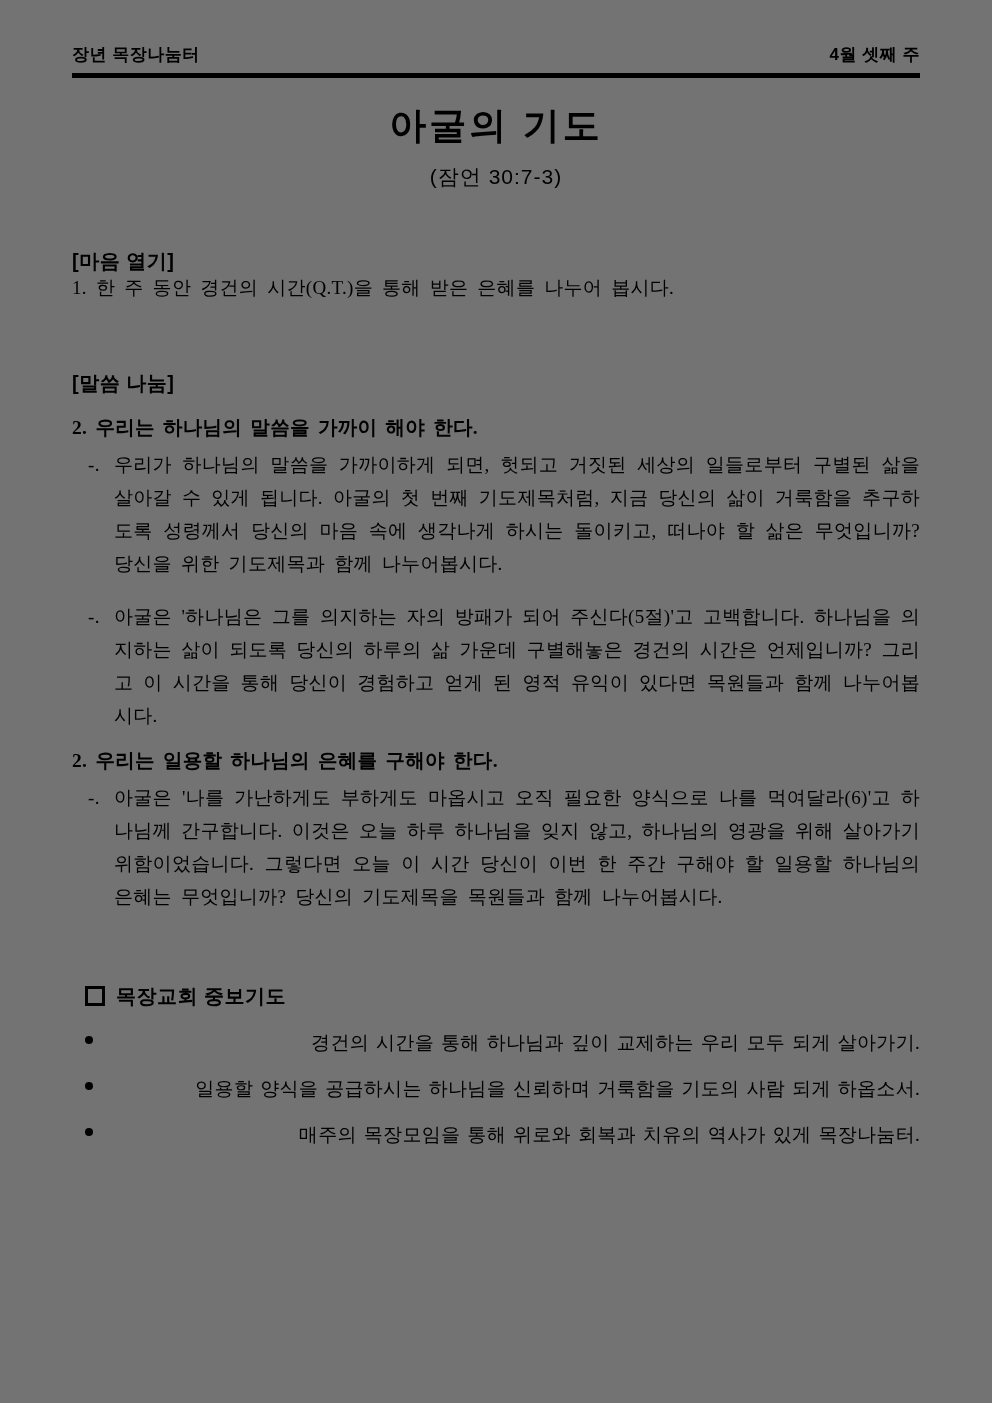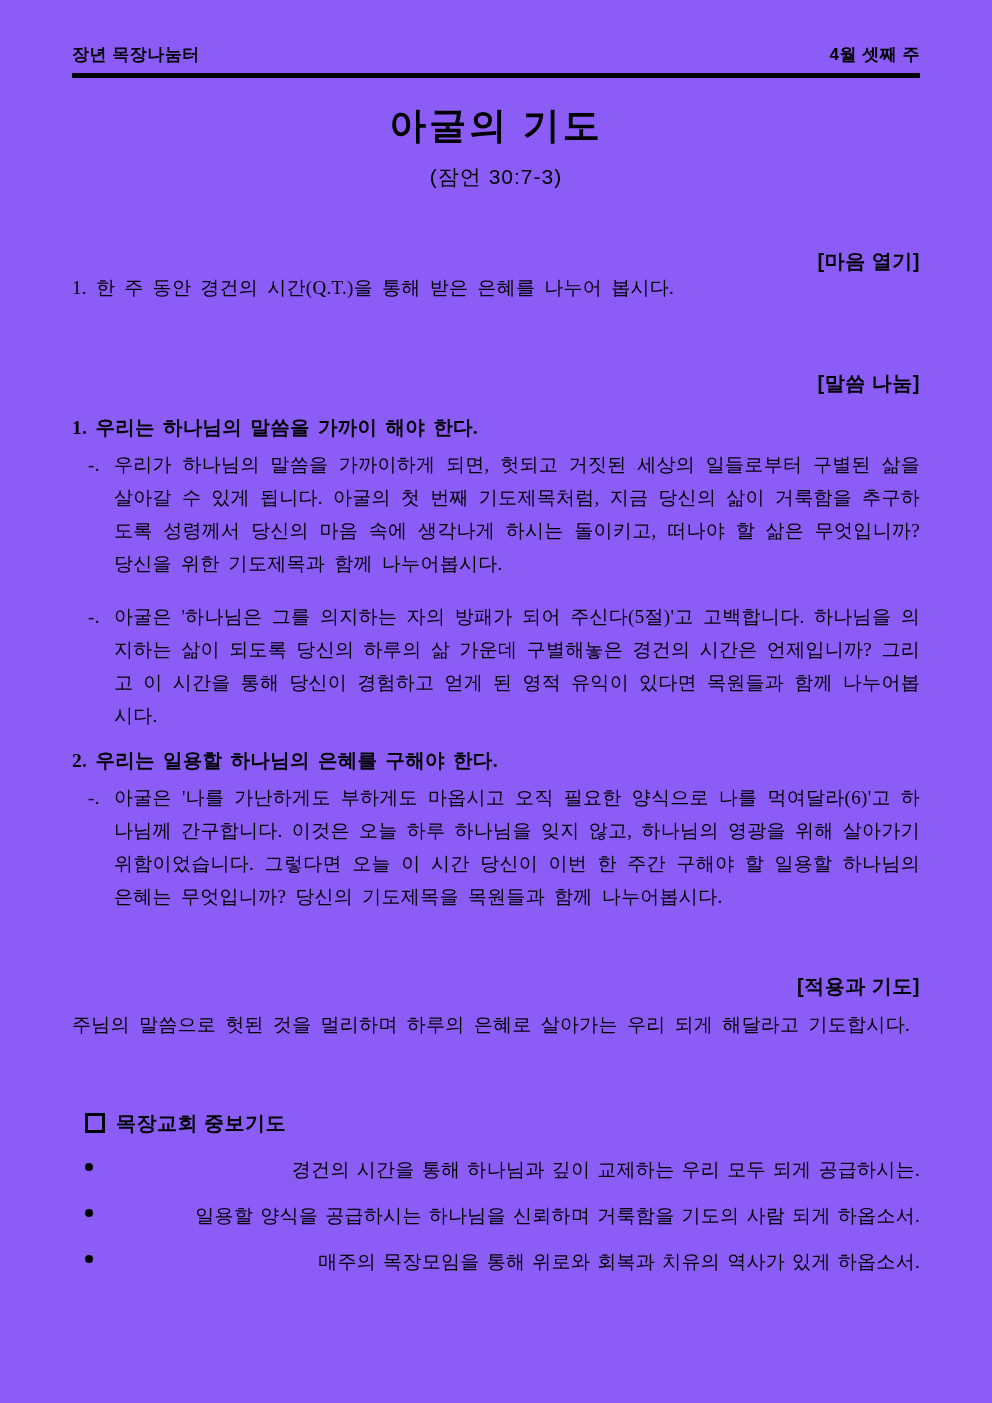--- a/index.html
+++ b/index.html
@@ -5,21 +5,21 @@
   html, body {
     margin: 0;
     padding: 0;
     background: #ffffff;
   }
   .page {
     position: relative;
     width: 992px;
     height: 1403px;
     margin: 0 auto;
-    background: #8b5cf6;
+    background: #737373;
     color: #000000;
     box-sizing: border-box;
     padding: 44px 72px 0 72px;
     overflow: hidden;
     font-family: "Liberation Serif", "DejaVu Serif", serif;
   }
   
   .header {
     display: flex;
     justify-content: space-between;
@@ -54,21 +54,20 @@
     letter-spacing: 1px;
   }
   
   .bracket-heading {
     margin: 0;
     font-family: "Liberation Sans", sans-serif;
     font-weight: bold;
     font-size: 20px;
     line-height: 26px;
     letter-spacing: 0.5px;
-    text-align: right;
   }
   .mt-mind   { margin-top: 58px; }
   .mt-word   { margin-top: 68px; }
   .mt-apply  { margin-top: 60px; }
   
   .q-item {
     margin: 0 0 0 0;
     font-size: 19px;
     line-height: 28px;
     letter-spacing: 0.3px;
@@ -169,54 +168,50 @@
   <div class="doc-subtitle">(잠언 30:7-3)</div>
 
   <section>
     <h2 class="bracket-heading mt-mind">[마음 열기]</h2>
     <p class="q-item">1. 한 주 동안 경건의 시간(Q.T.)을 통해 받은 은혜를 나누어 봅시다.</p>
   </section>
 
   <section>
     <h2 class="bracket-heading mt-word">[말씀 나눔]</h2>
 
-    <h3 class="point-heading">1. 우리는 하나님의 말씀을 가까이 해야 한다.</h3>
+    <h3 class="point-heading">2. 우리는 하나님의 말씀을 가까이 해야 한다.</h3>
     <div class="dash-para">
       <span class="dash-marker">-.</span>
       <div class="dash-text">우리가 하나님의 말씀을 가까이하게 되면, 헛되고 거짓된 세상의 일들로부터 구별된 삶을 살아갈 수 있게 됩니다. 아굴의 첫 번째 기도제목처럼, 지금 당신의 삶이 거룩함을 추구하도록 성령께서 당신의 마음 속에 생각나게 하시는 돌이키고, 떠나야 할 삶은 무엇입니까? 당신을 위한 기도제목과 함께 나누어봅시다.</div>
     </div>
     <div class="dash-para">
       <span class="dash-marker">-.</span>
       <div class="dash-text">아굴은 '하나님은 그를 의지하는 자의 방패가 되어 주신다(5절)'고 고백합니다. 하나님을 의지하는 삶이 되도록 당신의 하루의 삶 가운데 구별해놓은 경건의 시간은 언제입니까? 그리고 이 시간을 통해 당신이 경험하고 얻게 된 영적 유익이 있다면 목원들과 함께 나누어봅시다.</div>
     </div>
 
     <h3 class="point-heading" style="margin-top:15px;">2. 우리는 일용할 하나님의 은혜를 구해야 한다.</h3>
     <div class="dash-para">
       <span class="dash-marker">-.</span>
       <div class="dash-text">아굴은 '나를 가난하게도 부하게도 마옵시고 오직 필요한 양식으로 나를 먹여달라(6)'고 하나님께 간구합니다. 이것은 오늘 하루 하나님을 잊지 않고, 하나님의 영광을 위해 살아가기 위함이었습니다. 그렇다면 오늘 이 시간 당신이 이번 한 주간 구해야 할 일용할 하나님의 은혜는 무엇입니까? 당신의 기도제목을 목원들과 함께 나누어봅시다.</div>
     </div>
   </section>
 
-  <section>
-    <h2 class="bracket-heading mt-apply">[적용과 기도]</h2>
-    <p class="apply-body">주님의 말씀으로 헛된 것을 멀리하며 하루의 은혜로 살아가는 우리 되게 해달라고 기도합시다.</p>
-  </section>
 
   <section class="intercession">
     <h2 class="intercession-heading">
       <span class="checkbox-square"></span>
       <span>목장교회 중보기도</span>
     </h2>
     <div class="bullet-item">
       <span class="bullet-dot"></span>
-      <span class="bullet-text">경건의 시간을 통해 하나님과 깊이 교제하는 우리 모두 되게 공급하시는.</span>
+      <span class="bullet-text">경건의 시간을 통해 하나님과 깊이 교제하는 우리 모두 되게 살아가기.</span>
     </div>
     <div class="bullet-item">
       <span class="bullet-dot"></span>
       <span class="bullet-text">일용할 양식을 공급하시는 하나님을 신뢰하며 거룩함을 기도의 사람 되게 하옵소서.</span>
     </div>
     <div class="bullet-item">
       <span class="bullet-dot"></span>
-      <span class="bullet-text">매주의 목장모임을 통해 위로와 회복과 치유의 역사가 있게 하옵소서.</span>
+      <span class="bullet-text">매주의 목장모임을 통해 위로와 회복과 치유의 역사가 있게 목장나눔터.</span>
     </div>
   </section>
 
 </div>
 
 </body></html>

